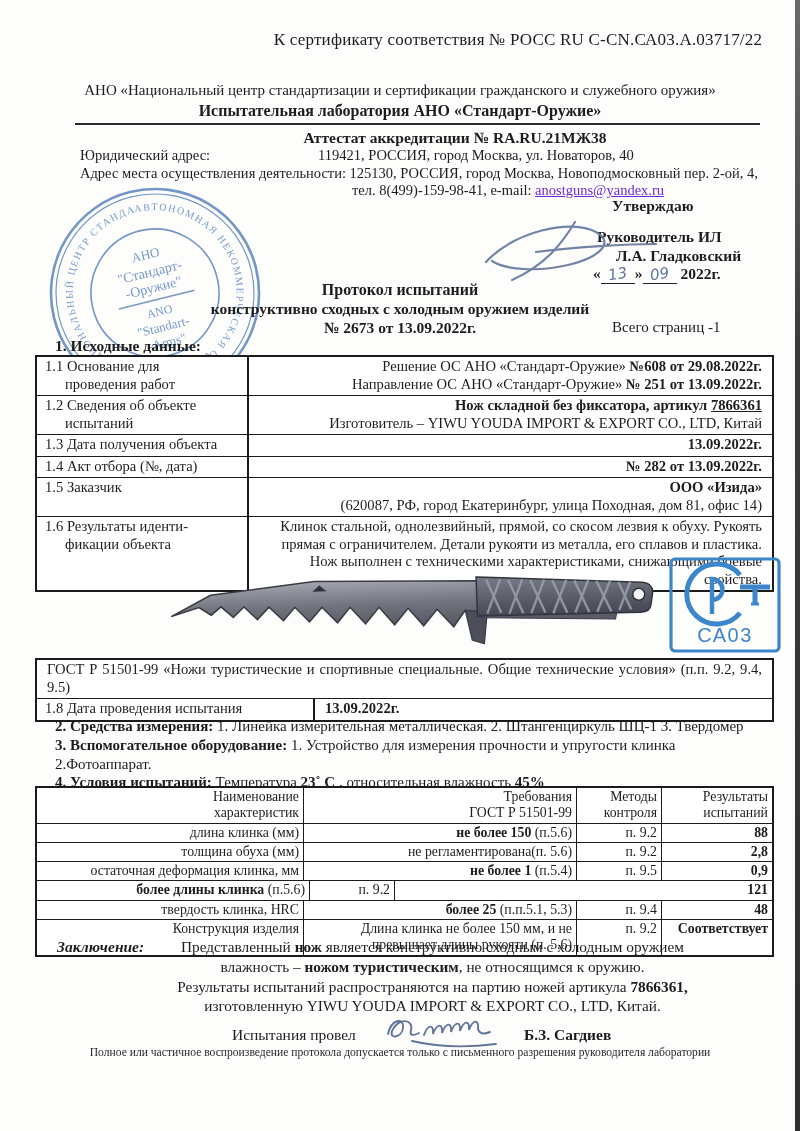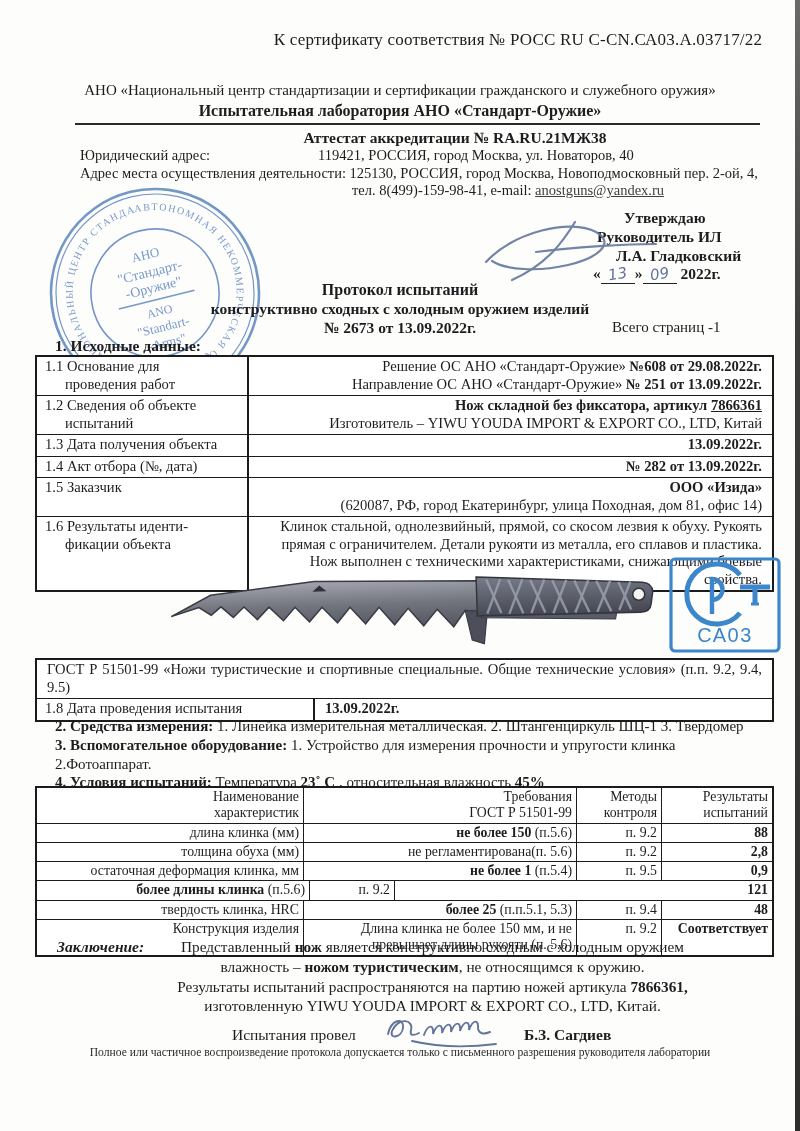--- a/index.html
+++ b/index.html
@@ -12,26 +12,26 @@
   
   .cert-line{top:30px;left:250px;right:14px;text-align:center;font-size:17px;letter-spacing:.2px;}
   .org-line{top:82px;left:30px;right:30px;text-align:center;font-size:15px;}
   .lab-line{top:102px;left:30px;right:30px;text-align:center;font-size:16px;font-weight:bold;}
   .rule{top:123px;left:75px;width:685px;height:2px;background:#2a2a2a;}
   .accr{top:129px;left:120px;right:10px;text-align:center;font-size:15.5px;font-weight:bold;}
   .addr{top:147px;left:80px;right:28px;font-size:14.5px;line-height:17.5px;}
   .addr-row{display:flex;}
   .addr-row .al{width:238px;flex:none;}
   .addr-contact{padding-left:272px;}
-  a.email{color:#404040;}
+  a.email{color:#6d28d9;}
   
   .stamp{left:44px;top:180px;width:222px;height:226px;transform:rotate(-14deg);opacity:.88;}
   
   .appr{font-size:15.5px;line-height:19px;font-weight:bold;}
-  .appr-approve{top:208px;left:612px;margin-left:12px;}
+  .appr-approve{top:196px;left:612px;}
   .appr-role{top:227px;left:597px;}
   .appr-name{top:246px;left:616px;}
   .appr-date{top:265px;left:593px;font-weight:bold;font-size:15.5px;}
   .dash{display:inline-block;border-bottom:1.5px solid #222;min-width:34px;text-align:center;}
   .hand{font-family:"DejaVu Sans",sans-serif;font-style:italic;font-weight:normal;color:#5f739c;display:inline-block;transform:rotate(-10deg);font-size:15px;}
   .sig-main{left:478px;top:212px;width:185px;height:72px;}
   
   .ptitle{top:281px;left:40px;right:40px;text-align:center;font-size:16px;font-weight:bold;}
   .psub{top:300px;left:40px;right:40px;text-align:center;font-size:15.5px;font-weight:bold;}
   .pnum{top:319px;left:40px;right:40px;text-align:center;font-size:15.5px;font-weight:bold;}

